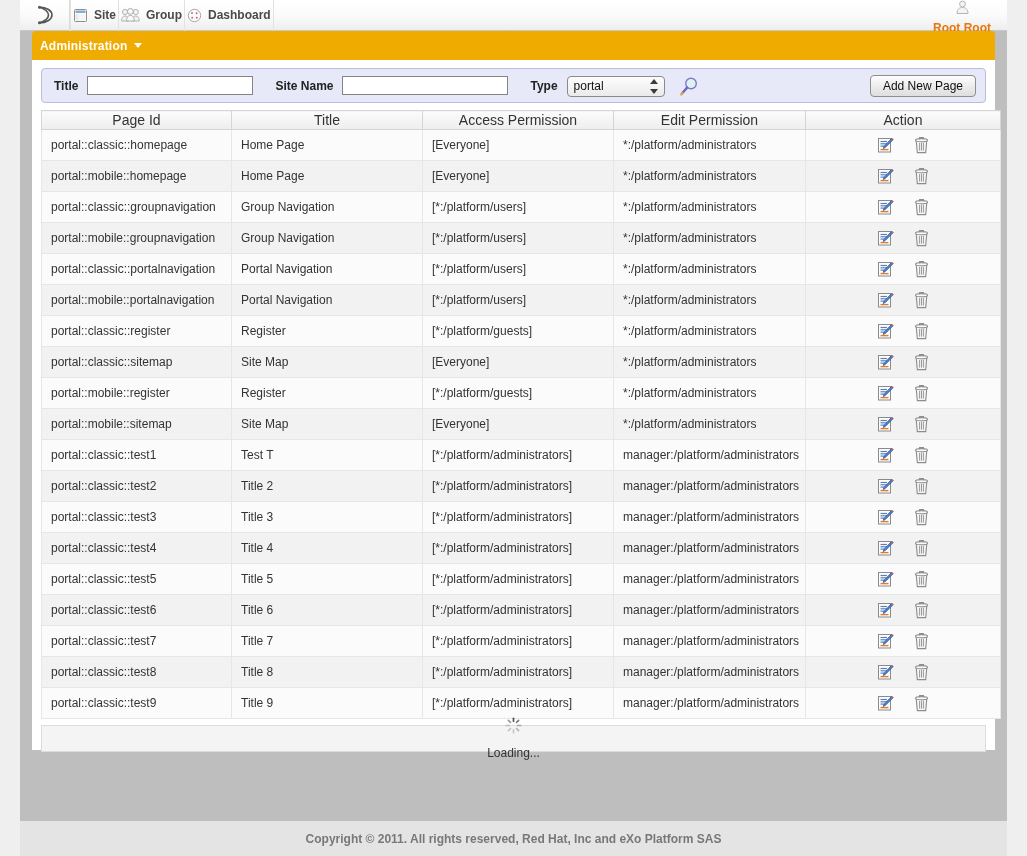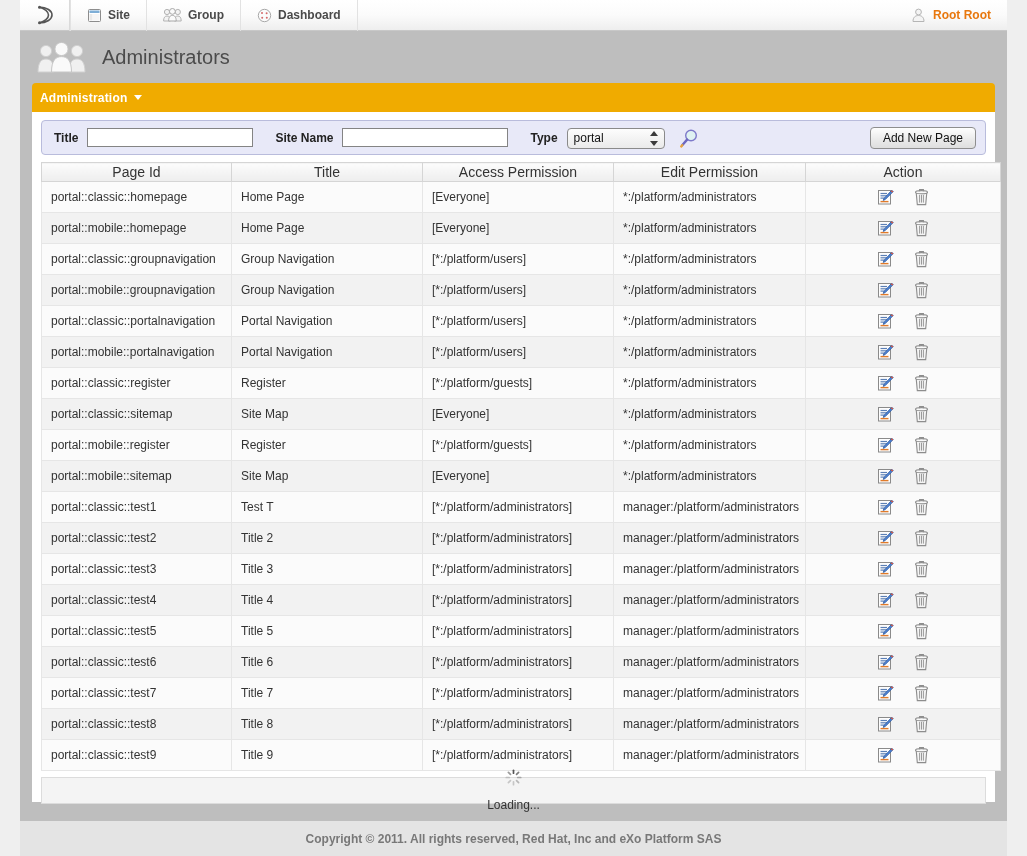--- a/index.html
+++ b/index.html
@@ -27,33 +27,33 @@
   }
   #toolbar .brand {
     width: 50px; height: 31px;
     display: flex; align-items: center; justify-content: center;
     border-right: 1px solid #dadada;
     color: #555;
   }
   #toolbar .tb-items { display: flex; align-items: stretch; height: 31px; }
   .tb-item {
     display: flex; align-items: center; gap: 6px;
-    padding: 0 16px; height: 31px;
+    padding: 0 2px; height: 31px;
     border-right: 1px solid #e2e2e2;
     font-size: 12px; font-weight: bold; color: #4a4a4a;
     cursor: pointer;
     white-space: nowrap;
   }
   .tb-item:first-child { border-left: 1px solid #e2e2e2; }
   .tb-spacer { flex: 1 1 auto; }
   .tb-user {
     display: flex; align-items: center; gap: 7px;
     padding: 0 16px 0 10px; height: 31px;
     font-size: 12px; font-weight: bold; color: #e8770d;
-    cursor: pointer; white-space: nowrap;
+    cursor: pointer; white-space: nowrap; flex-direction: column;
   }
 
   .ico { display: inline-block; line-height: 0; }
 
   
   #shell {
     position: absolute; left: 20px; top: 31px; width: 987px; height: 790px;
     background: #bebebe;
   }
 
@@ -267,37 +267,20 @@
           <circle cx="7.5" cy="4" r="2.9" fill="#f4f4f4" stroke="#b5b5b5"></circle>
           <path d="M2 13.5 C2 9.2 4.4 7.5 7.5 7.5 C10.6 7.5 13 9.2 13 13.5 Z" fill="#f4f4f4" stroke="#b5b5b5"></path>
         </svg>
       </span>
       <span>Root Root</span>
     </div>
   </div>
 
   <div id="shell">
 
-    <div id="page-header">
-      <span class="ico">
-        <svg width="50" height="34" viewBox="0 0 50 34">
-          <g fill="#f0f0f0" stroke="#d0d0d0" stroke-width="1">
-            <circle cx="9" cy="11" r="5.6"></circle>
-            <path d="M1 32 C1 22.5 4.2 19 9 19 C13.8 19 17 22.5 17 32 Z"></path>
-            <circle cx="40" cy="11" r="5.6"></circle>
-            <path d="M32 32 C32 22.5 35.2 19 40 19 C44.8 19 48 22.5 48 32 Z"></path>
-          </g>
-          <g fill="#fafafa" stroke="#c6c6c6" stroke-width="1">
-            <circle cx="24.5" cy="9" r="6.6"></circle>
-            <path d="M14.5 32 C14.5 20.5 18.6 16.6 24.5 16.6 C30.4 16.6 34.5 20.5 34.5 32 Z"></path>
-          </g>
-        </svg>
-      </span>
-      <span class="title">Administrators</span>
-    </div>
 
     <div id="app-bar">
       <span class="label">Administration</span>
       <span class="caret"></span>
     </div>
 
     <div id="work">
 
       <div id="filter-bar">
         <span class="flabel">Title</span>

